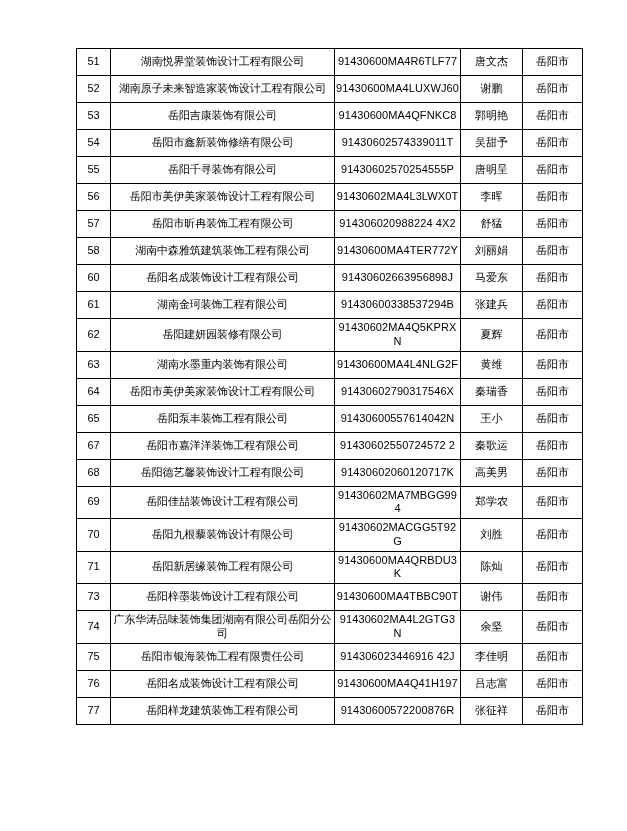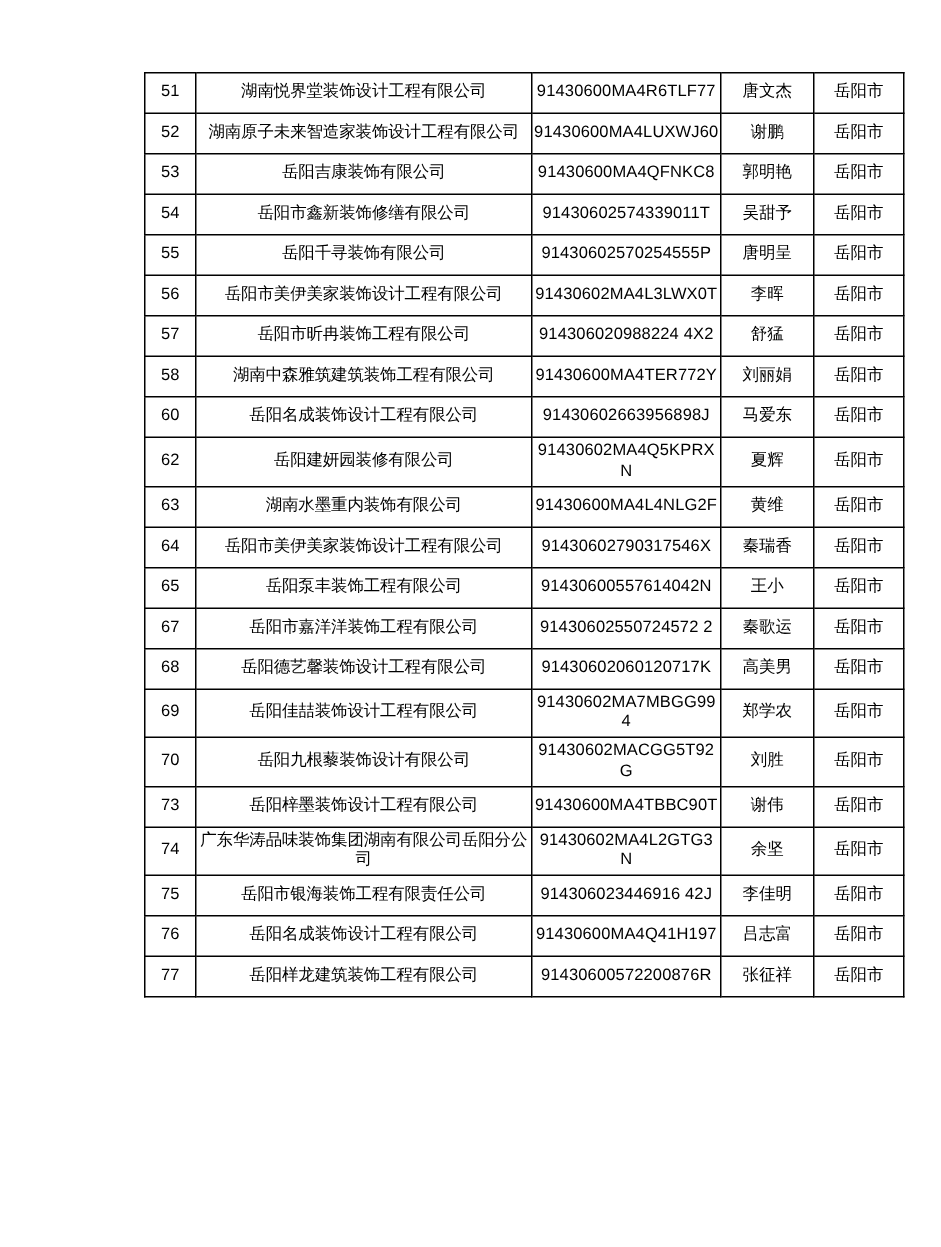--- a/index.html
+++ b/index.html
@@ -17,21 +17,20 @@
     position: relative;
     width: 627px;
     height: 831px;
     box-sizing: border-box;
     padding: 48px 76px 0 76px;
   }
   table.reg-table {
     border-collapse: collapse;
     width: 475px;
     table-layout: fixed;
-    margin-left: 20px;
   }
   table.reg-table td {
     border: 1px solid #000000;
     font-size: 11px;
     line-height: 1.25;
     text-align: center;
     vertical-align: middle;
     padding: 2px 1px;
     height: 27px;
     box-sizing: border-box;
@@ -108,20 +107,27 @@
         <td class="col-city">岳阳市</td>
       </tr>
       <tr>
         <td class="col-idx">60</td>
         <td class="col-name">岳阳名成装饰设计工程有限公司</td>
         <td class="col-code">91430602663956898J</td>
         <td class="col-person">马爱东</td>
         <td class="col-city">岳阳市</td>
       </tr>
       <tr>
+        <td class="col-idx">61</td>
+        <td class="col-name">湖南金珂装饰工程有限公司</td>
+        <td class="col-code">91430600338537294B</td>
+        <td class="col-person">张建兵</td>
+        <td class="col-city">岳阳市</td>
+      </tr>
+      <tr>
         <td class="col-idx">62</td>
         <td class="col-name">岳阳建妍园装修有限公司</td>
         <td class="col-code">91430602MA4Q5KPRXN</td>
         <td class="col-person">夏辉</td>
         <td class="col-city">岳阳市</td>
       </tr>
       <tr>
         <td class="col-idx">63</td>
         <td class="col-name">湖南水墨重内装饰有限公司</td>
         <td class="col-code">91430600MA4L4NLG2F</td>
@@ -161,20 +167,27 @@
         <td class="col-name">岳阳佳喆装饰设计工程有限公司</td>
         <td class="col-code">91430602MA7MBGG994</td>
         <td class="col-person">郑学农</td>
         <td class="col-city">岳阳市</td>
       </tr>
       <tr>
         <td class="col-idx">70</td>
         <td class="col-name">岳阳九根藜装饰设计有限公司</td>
         <td class="col-code">91430602MACGG5T92G</td>
         <td class="col-person">刘胜</td>
+        <td class="col-city">岳阳市</td>
+      </tr>
+      <tr>
+        <td class="col-idx">71</td>
+        <td class="col-name">岳阳新居缘装饰工程有限公司</td>
+        <td class="col-code">91430600MA4QRBDU3K</td>
+        <td class="col-person">陈灿</td>
         <td class="col-city">岳阳市</td>
       </tr>
       <tr>
         <td class="col-idx">73</td>
         <td class="col-name">岳阳梓墨装饰设计工程有限公司</td>
         <td class="col-code">91430600MA4TBBC90T</td>
         <td class="col-person">谢伟</td>
         <td class="col-city">岳阳市</td>
       </tr>
       <tr>

